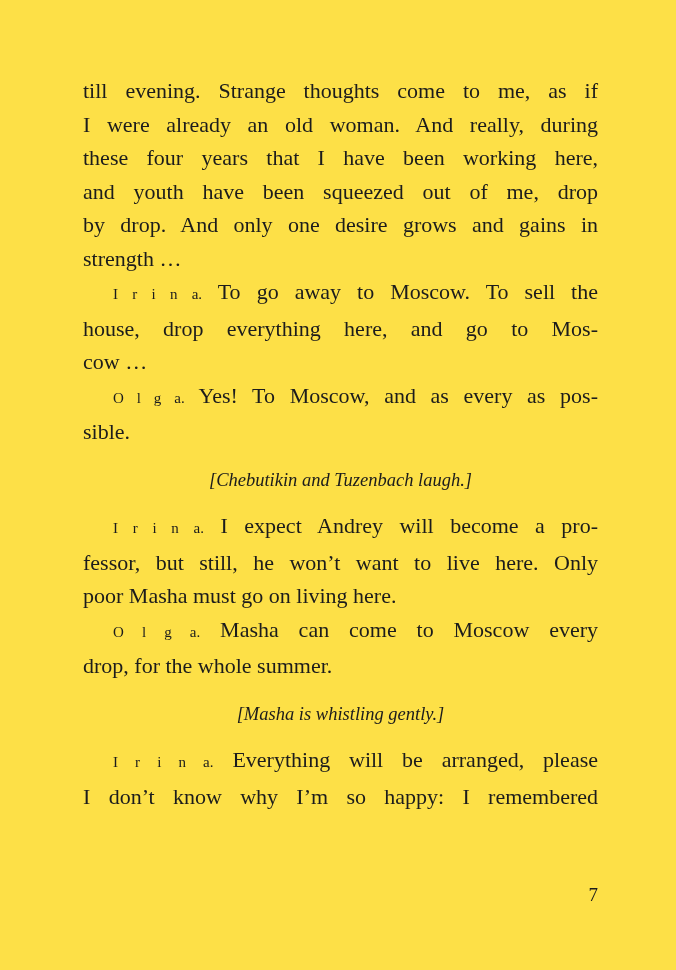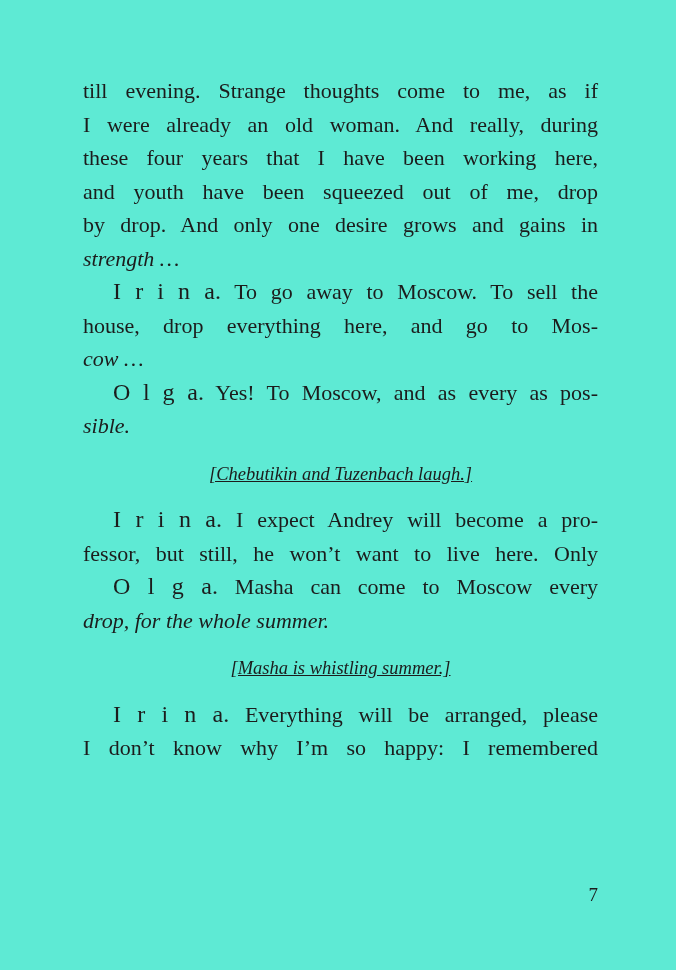--- a/index.html
+++ b/index.html
@@ -4,45 +4,44 @@
 <style>
   html, body { margin: 0; padding: 0; }
   body {
     width: 676px; height: 970px;
     background: #ffffff;
     font-family: "Liberation Serif", serif;
   }
   .book-page {
     position: relative;
     width: 676px; height: 970px;
-    background: #5eead4;
+    background: #fde047;
     color: #1c1c1c;
     overflow: hidden;
   }
   .content {
     position: absolute;
     left: 83px; top: 74px;
     width: 515px;
     font-size: 22px;
     line-height: 33.5px;
     text-rendering: optimizeLegibility;
   }
   .line { text-align: left; }
   .line.justify { text-align: justify; text-align-last: justify; }
-  .line.left { text-align: left; text-align-last: left; font-style: italic; }
+  .line.left { text-align: left; text-align-last: left; }
   .line.indent { text-indent: 30px; }
   .line.stage {
     text-align: center; text-align-last: center;
     font-style: italic;
     font-size: 18.5px;
     margin: 15px 0 12px 0;
-    text-decoration: underline;
   }
   .seg-normal { }
-  .seg-speaker { font-size: 24px; }
+  .seg-speaker { font-size: 15px; }
   .seg-italic { font-style: italic; font-size: 18.5px; }
   .page-number {
     position: absolute;
     right: 78px; top: 884px;
     font-size: 19px;
     color: #1c1c1c;
   }
 </style>
 </head>
 <body>
@@ -56,20 +55,21 @@
       <div class="line justify"><span class="seg-normal">by drop. And only one desire grows and gains in</span></div>
       <div class="line left"><span class="seg-normal">strength …</span></div>
       <div class="line justify indent"><span class="seg-speaker">I r i n a.</span><span class="seg-normal"> To go away to Moscow. To sell the</span></div>
       <div class="line justify"><span class="seg-normal">house, drop everything here, and go to Mos-</span></div>
       <div class="line left"><span class="seg-normal">cow …</span></div>
       <div class="line justify indent"><span class="seg-speaker">O l g a.</span><span class="seg-normal"> Yes! To Moscow, and as every as pos-</span></div>
       <div class="line left"><span class="seg-normal">sible.</span></div>
       <div class="line center stage"><span class="seg-italic">[Chebutikin and Tuzenbach laugh.]</span></div>
       <div class="line justify indent"><span class="seg-speaker">I r i n a.</span><span class="seg-normal"> I expect Andrey will become a pro-</span></div>
       <div class="line justify"><span class="seg-normal">fessor, but still, he won’t want to live here. Only</span></div>
+      <div class="line left"><span class="seg-normal">poor Masha must go on living here.</span></div>
       <div class="line justify indent"><span class="seg-speaker">O l g a.</span><span class="seg-normal"> Masha can come to Moscow every</span></div>
       <div class="line left"><span class="seg-normal">drop, for the whole summer.</span></div>
-      <div class="line center stage"><span class="seg-italic">[Masha is whistling summer.]</span></div>
+      <div class="line center stage"><span class="seg-italic">[Masha is whistling gently.]</span></div>
       <div class="line justify indent"><span class="seg-speaker">I r i n a.</span><span class="seg-normal"> Everything will be arranged, please</span></div>
       <div class="line justify"><span class="seg-normal">I don’t know why I’m so happy: I remembered</span></div>
     </div>
   <div class="page-number">7</div>
 </div>
 
 </body></html>

